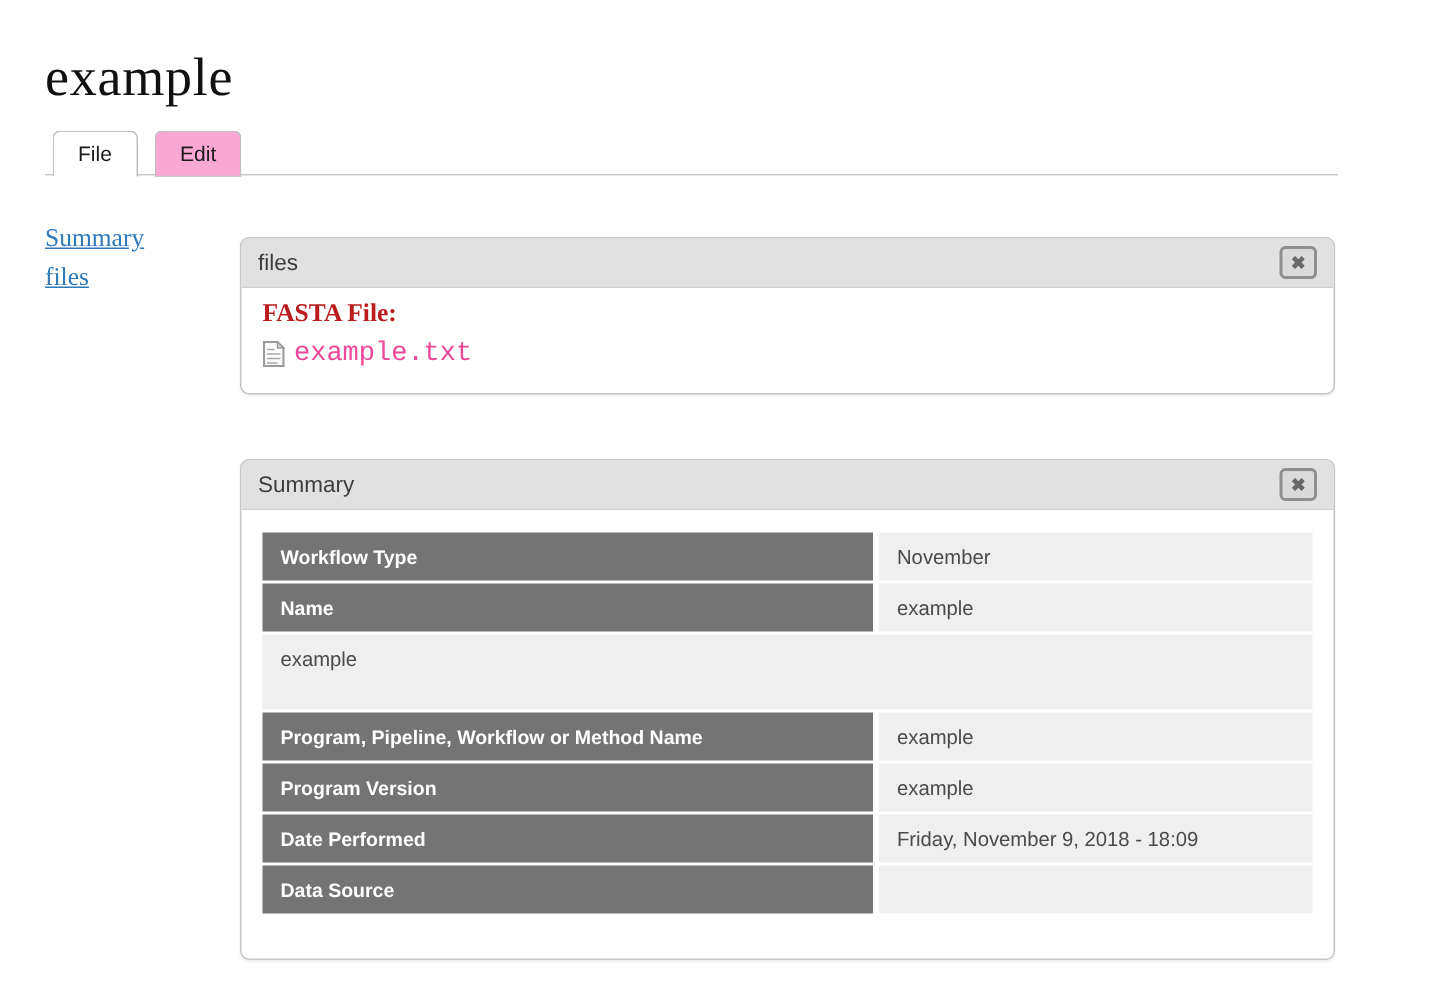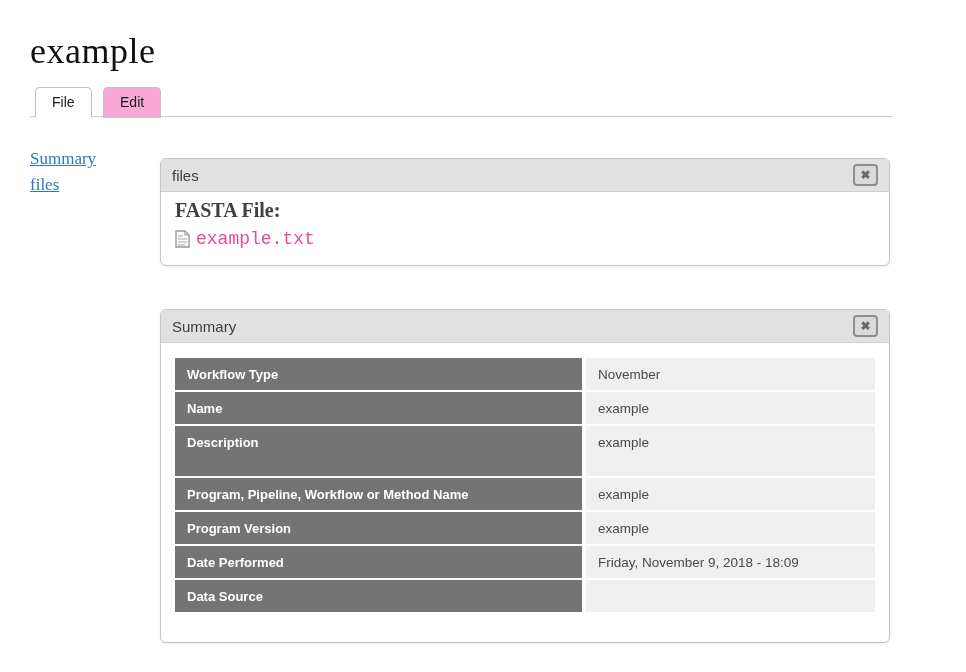--- a/index.html
+++ b/index.html
@@ -102,22 +102,22 @@
     text-align: center;
     cursor: pointer;
     user-select: none;
   }
 
   
   .files-body { padding: 7px 14px 16px 14px; }
   .field-label {
     font-family: "Liberation Serif", serif;
     font-weight: bold;
-    font-size: 20px;
-    color: #404040;
+    font-size: 17px;
+    color: #b91c1c;
     margin-bottom: 7px;
   }
   .file-line { display: flex; align-items: center; }
   .file-icon { margin-right: 6px; flex: 0 0 auto; display: inline-flex; }
   .file-link {
     font-family: Liberation Mono, monospace;
     font-size: 18px;
     color: #ec4899;
     text-decoration: none;
     cursor: pointer;
@@ -205,21 +205,20 @@
               <div class="kv-label">Workflow Type</div>
               <div class="kv-value">November</div>
             </div>
 
             <div class="kv-row">
               <div class="kv-label">Name</div>
               <div class="kv-value">example</div>
             </div>
 
             <div class="kv-row tall">
-              <div class="kv-label">Description</div>
               <div class="kv-value">example</div>
             </div>
 
             <div class="kv-row">
               <div class="kv-label">Program, Pipeline, Workflow or Method Name</div>
               <div class="kv-value">example</div>
             </div>
 
             <div class="kv-row">
               <div class="kv-label">Program Version</div>

